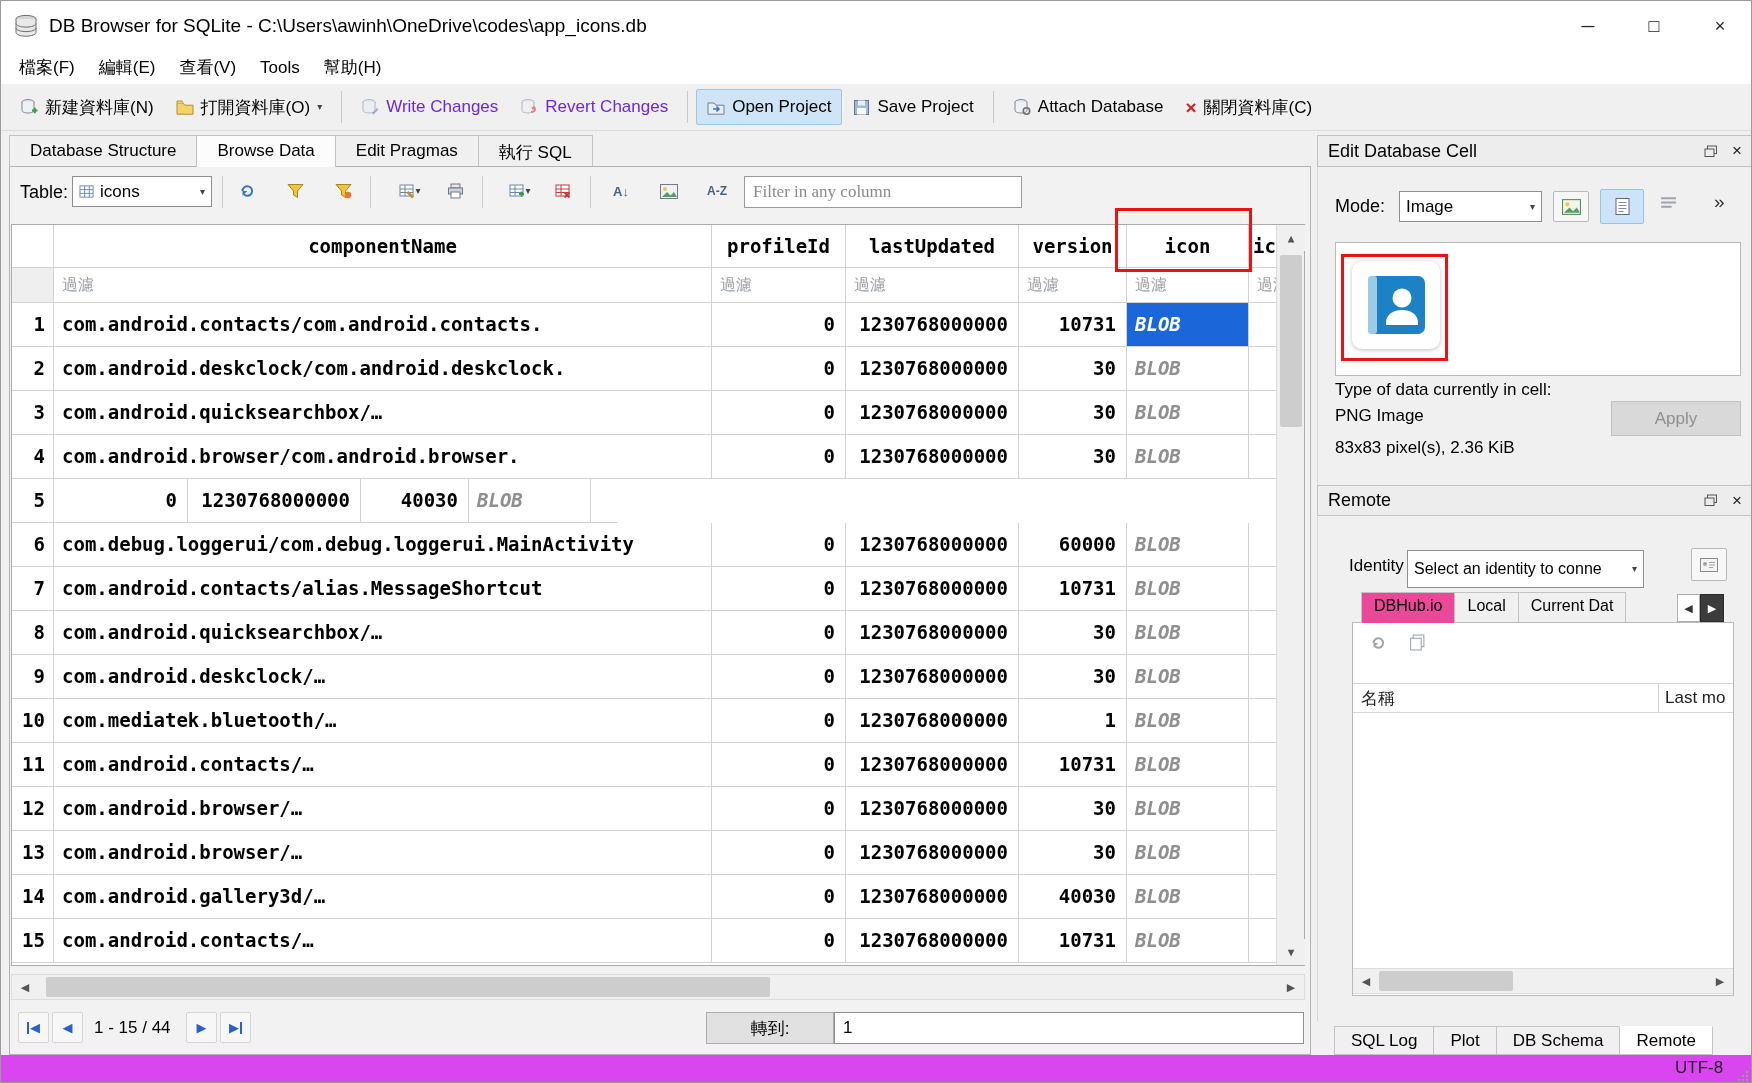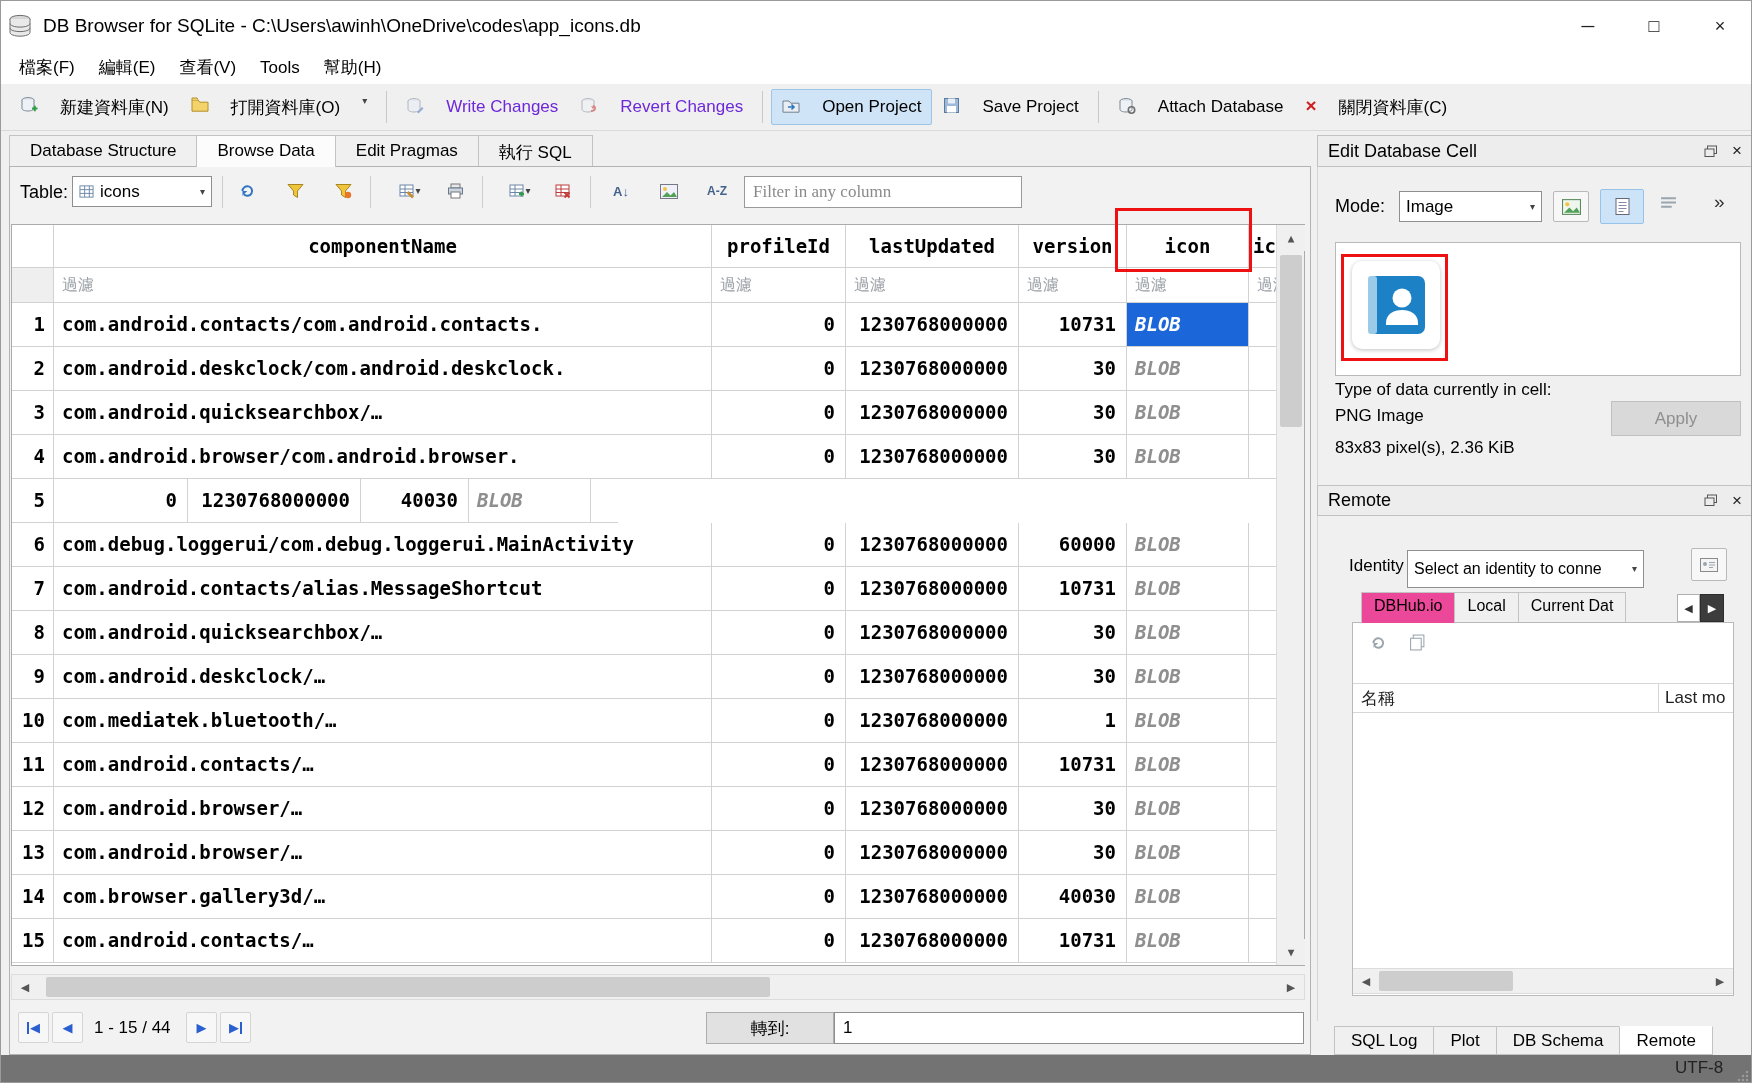--- a/index.html
+++ b/index.html
@@ -1,31 +1,31 @@
 <!DOCTYPE html>
 <html><head>
 <meta charset="utf-8">
 <style>
 *{margin:0;padding:0;box-sizing:border-box}
 body{font-family:"Liberation Sans",sans-serif;background:#8a8a8a}
 #app{position:relative;width:1752px;height:1083px;background:#f0f0f0;overflow:hidden;border:1px solid #9a9a9a;font-size:17px;color:#000}
 
 
-.titlebar{position:absolute;left:0;top:0;width:1752px;height:50px;background:#fff;display:flex;align-items:center;gap:10px;padding-left:6px}
+.titlebar{position:absolute;left:0;top:0;width:1752px;height:50px;background:#fff;display:flex;align-items:center;gap:10px;padding-left:12px}
 .titlebar .title{font-size:19px}
 .winbtns{margin-left:auto;display:flex;height:100%}
 .winbtn{width:66px;display:flex;align-items:center;justify-content:center;font-size:18px;color:#222}
 
 
 .menubar{position:absolute;left:0;top:50px;width:1752px;height:33px;background:#fff;display:flex;align-items:center;padding-left:6px}
 .menu-item{padding:4px 12px;font-size:17px}
 
 
 .toolbar{position:absolute;left:0;top:83px;width:1752px;height:47px;background:#f0f0f0;border-bottom:1px solid #dadada;display:flex;align-items:center;padding-left:8px}
-.tbtn{display:flex;gap:22px;padding:7px 10px;font-size:17px;border:1px solid transparent;border-radius:2px;white-space:nowrap}
+.tbtn{display:flex;align-items:center;gap:7px;padding:7px 10px;font-size:17px;border:1px solid transparent;border-radius:2px;white-space:nowrap}
 .tbtn.disabled{color:#6d28d9}
 .tbtn.disabled svg{opacity:.55}
 .tbtn.activebtn{background:#cfe4f7;border-color:#9cc5e8}
 .tsep{width:1px;height:32px;background:#c9c9c9;margin:0 8px}
 .caret{font-size:10px;color:#444;line-height:1}
 
 
 .maintabs{position:absolute;left:8px;top:134px;display:flex;z-index:3}
 .mtab{padding:5px 20px;font-size:17px;background:#f0f0f0;border:1px solid #c3c3c3;border-bottom:none;height:31px;margin-right:-1px}
 .mtab.active{background:#fcfcfc;height:32px;z-index:4}
@@ -95,21 +95,21 @@
 .remotepanel{position:absolute;background:#fff;border:1px solid #b9b9b9}
 .rlisthead{position:absolute;left:0;width:380px;height:30px;border-top:1px solid #d6d6d6;border-bottom:1px solid #d6d6d6;font-size:17px;color:#222;display:flex;align-items:center}
 .rlisthead .hsep{width:1px;height:30px;background:#d6d6d6;margin-left:auto}
 
 
 .btabs{position:absolute;left:1333px;top:1025px;display:flex}
 .btab{padding:4px 16px;font-size:17px;background:#f0f0f0;border:1px solid #c3c3c3;height:29px;margin-right:-1px;white-space:nowrap}
 .btab.active{background:#fff;border-top-color:#fff;z-index:2}
 
 
-.statusbar{position:absolute;left:0;top:1054px;width:1752px;height:29px;background:#737373}
+.statusbar{position:absolute;left:0;top:1054px;width:1752px;height:29px;background:#d946ef}
 .encoding{position:absolute;left:1674px;top:3px;font-size:17px;color:#222}
 
 
 .redrect{position:absolute;border:3px solid #ee1111;z-index:50;pointer-events:none}
 
 
 .contactcard{position:absolute;width:88px;height:88px;background:#fff;border-radius:10px;box-shadow:0 1px 4px rgba(0,0,0,.25);display:flex;align-items:center;justify-content:center}
 </style>
 </head>
 <body>
@@ -437,21 +437,21 @@
             <div class="c cnum">13</div>
             <div class="c cname">com.android.browser/…</div>
             <div class="c cpid num">0</div>
             <div class="c clu num">1230768000000</div>
             <div class="c cver num">30</div>
             <div class="c cicon blob">BLOB</div>
             <div class="c cstub"></div>
           </div>
         <div class="grow trow">
             <div class="c cnum">14</div>
-            <div class="c cname">com.browser.gallery3d/…</div>
+            <div class="c cname">com.android.gallery3d/…</div>
             <div class="c cpid num">0</div>
             <div class="c clu num">1230768000000</div>
             <div class="c cver num">40030</div>
             <div class="c cicon blob">BLOB</div>
             <div class="c cstub"></div>
           </div>
         <div class="grow trow">
             <div class="c cnum">15</div>
             <div class="c cname">com.android.contacts/…</div>
             <div class="c cpid num">0</div>

